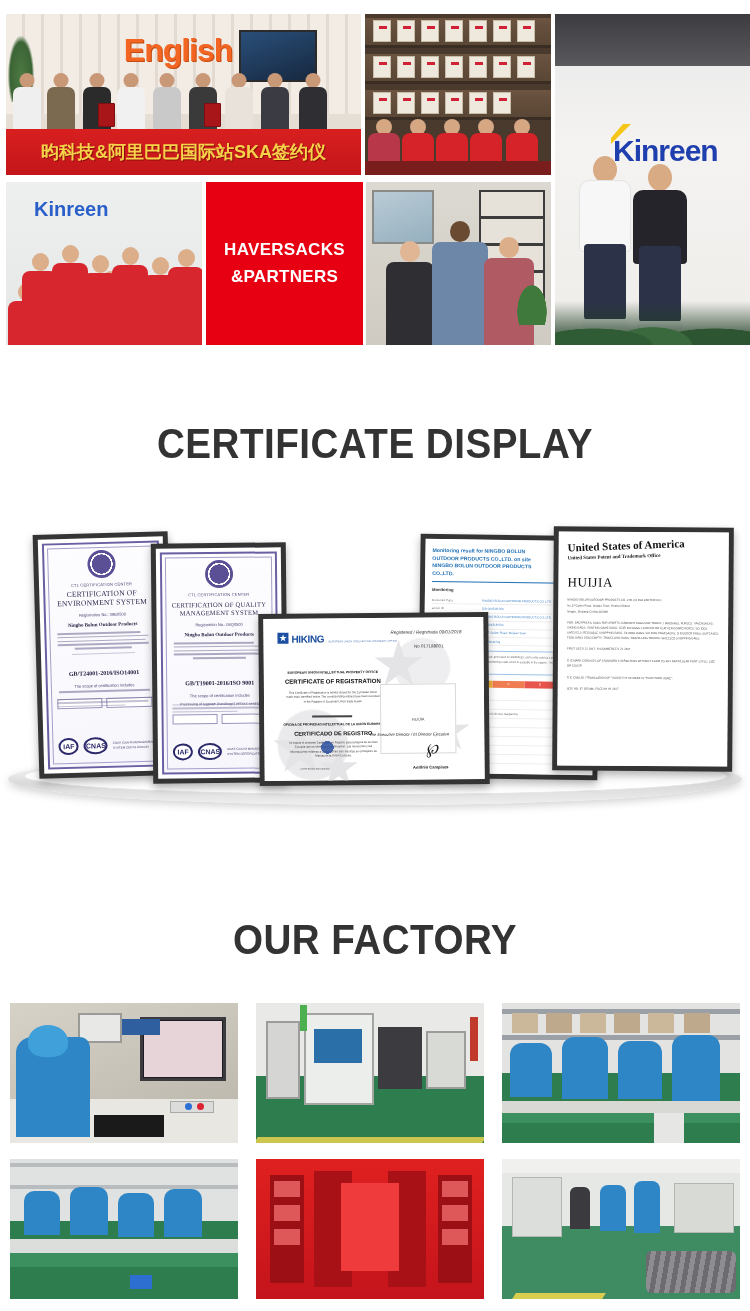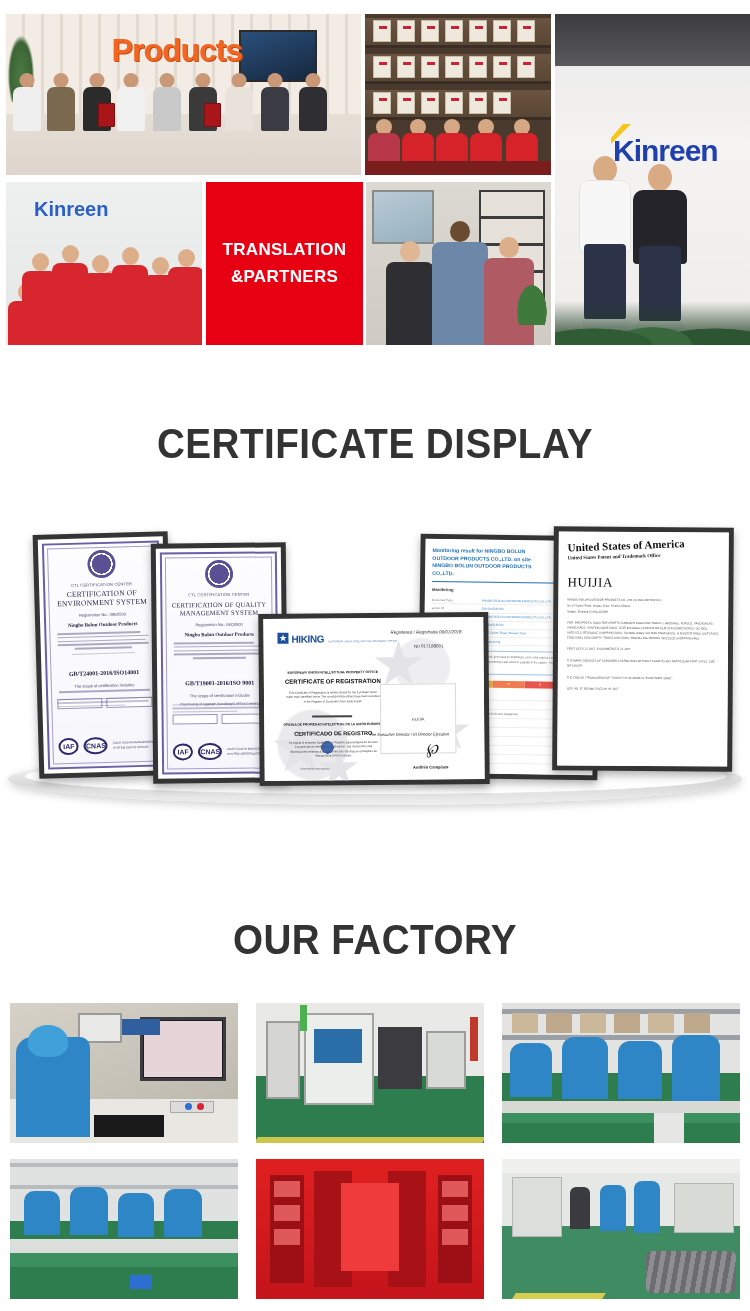--- a/index.html
+++ b/index.html
@@ -267,21 +267,21 @@
 
 <div class="page">
 
   <div class="collage">
 
     <div class="cell p1">
       <div class="wall"></div>
         <div class="panels"></div>
       <div class="plant"></div>
       <div class="tv"></div>
-      <div class="alibaba">Products</div>
+      <div class="alibaba">English</div>
       <div class="people">
         <div class="person" style="left:6px;">
             <div class="head"></div>
             <div class="body" style="background:#efefef;"></div>
           </div>
         <div class="person" style="left:40px;">
             <div class="head"></div>
             <div class="body" style="background:#7b6a4f;"></div>
           </div>
         <div class="person" style="left:76px;">
@@ -307,20 +307,23 @@
         <div class="person" style="left:254px;">
             <div class="head"></div>
             <div class="body" style="background:#3b3b44;"></div>
           </div>
         <div class="person" style="left:292px;">
             <div class="head"></div>
             <div class="body" style="background:#2e2e33;"></div>
           </div>
         <div class="redcert" style="left:92px;bottom:4px;"></div>
         <div class="redcert" style="left:198px;bottom:4px;"></div>
+      </div>
+      <div class="banner">
+        <span>昀科技&amp;阿里巴巴国际站SKA签约仪</span>
       </div>
     </div>
 
     <div class="cell p2">
       <div class="bg"></div>
       <div class="shelf" style="top:4px;"></div>
       <div class="shelf" style="top:40px;"></div>
       <div class="shelf" style="top:76px;"></div>
       <div class="plaque" style="left:8px;top:6px;"></div>
         <div class="plaque" style="left:32px;top:6px;"></div>
@@ -437,21 +440,21 @@
             <div class="b" style="height:72px;"></div>
           </div>
         <div class="cp" style="left:162px;height:96px;">
             <div class="h"></div>
             <div class="b" style="height:80px;"></div>
           </div>
       </div>
     </div>
 
     <div class="cell redblock">
-      <div class="line">TRANSLATION</div>
+      <div class="line">HAVERSACKS</div>
       <div class="line">&amp;PARTNERS</div>
     </div>
 
     <div class="cell p5">
       <div class="bg"></div>
         <div class="win"></div>
         <div class="rack"></div>
       <div class="pv" style="left:20px;width:48px;height:104px;">
         <div class="h" style="background:#e0b694;"></div>
         <div class="b" style="height:86px;background:#2e2e33;"></div>

